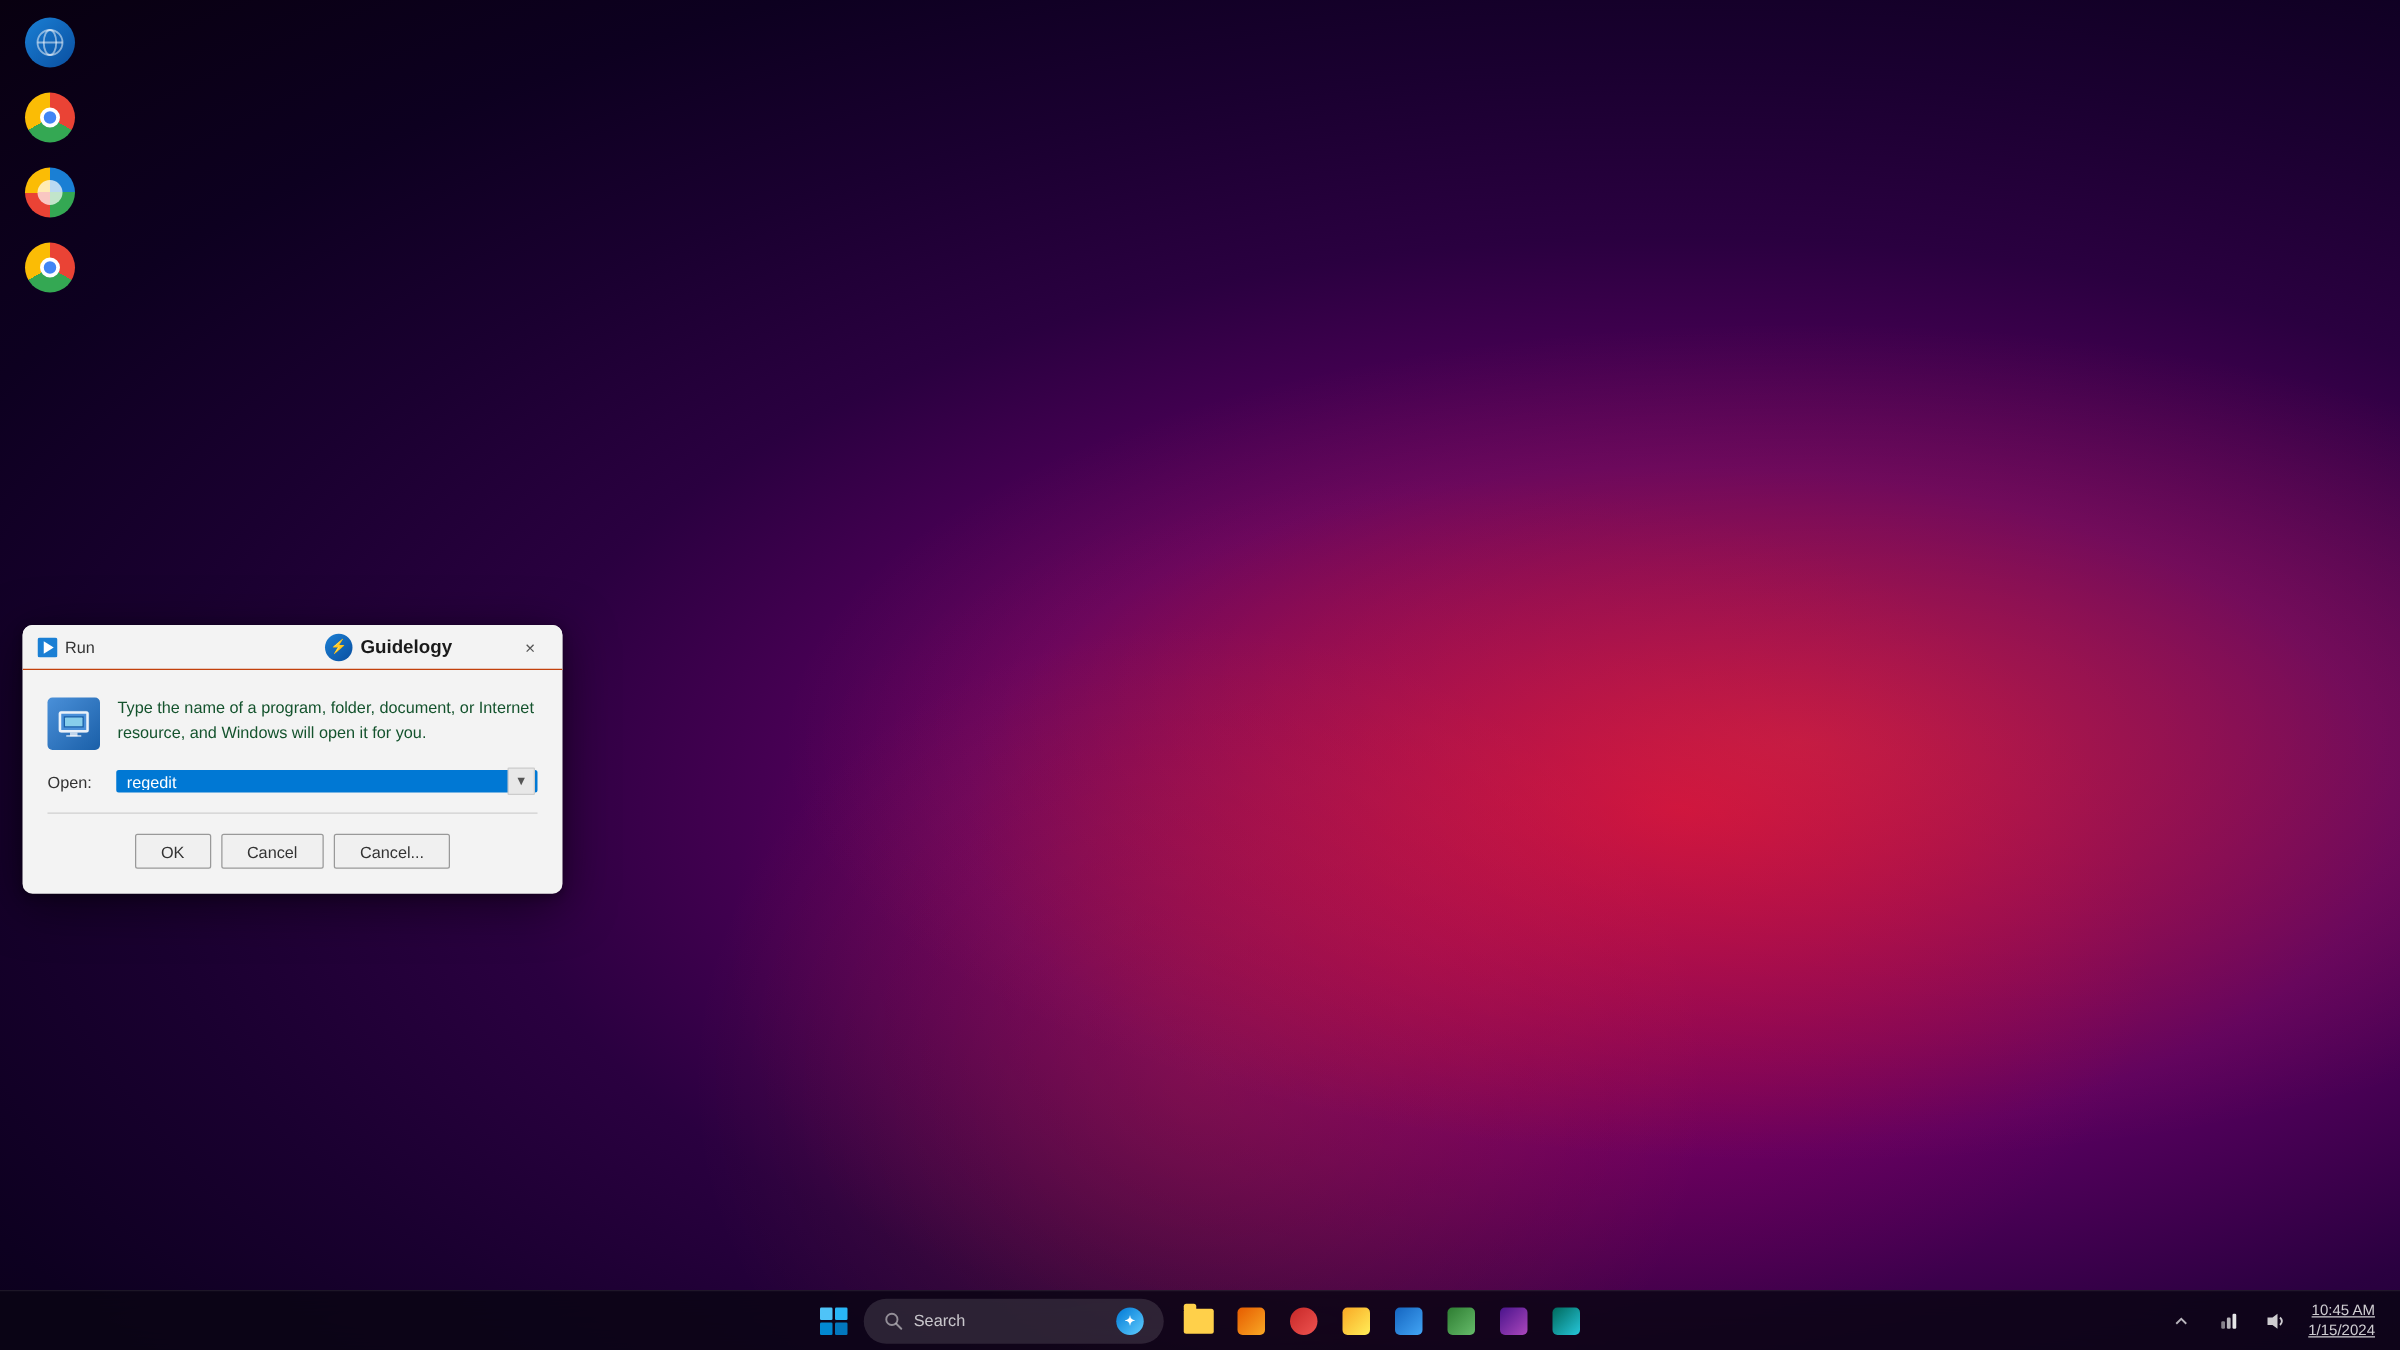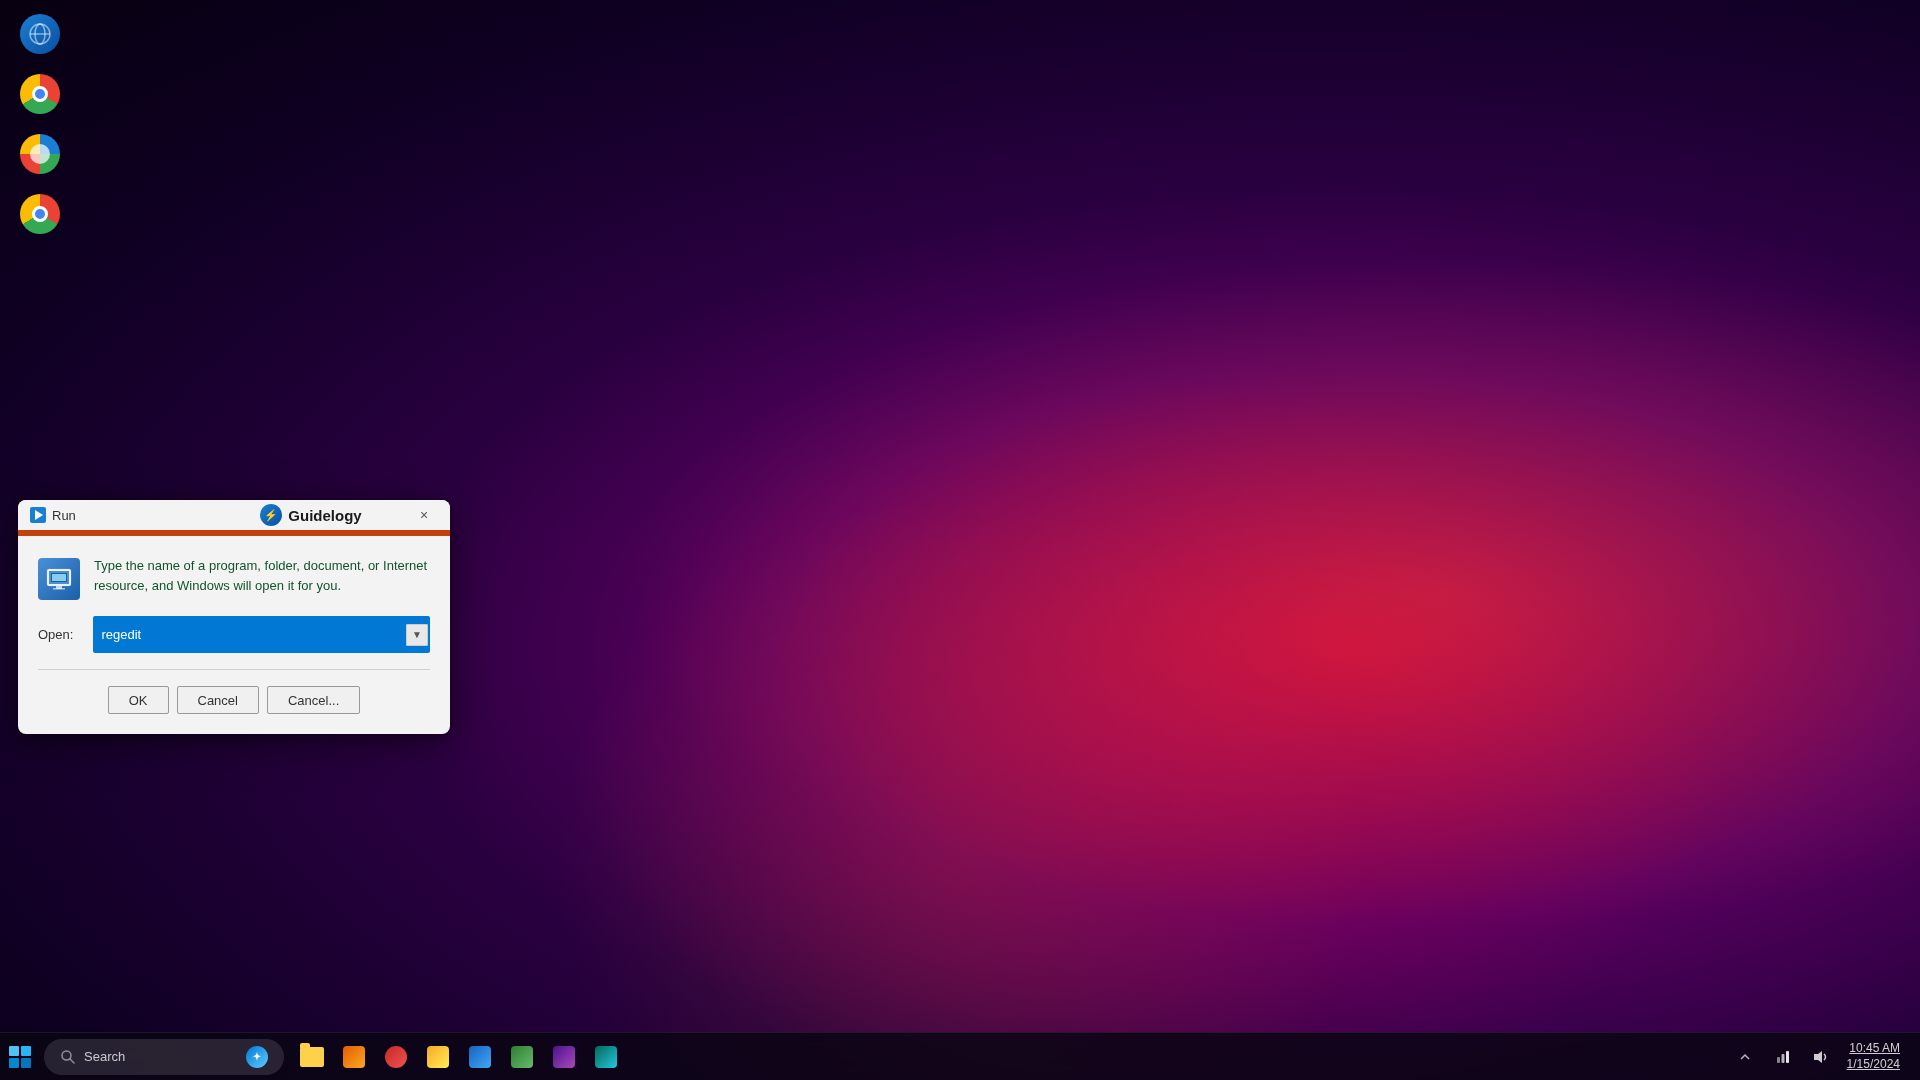--- a/index.html
+++ b/index.html
@@ -36,20 +36,21 @@
     #taskbar {
       position: absolute;
       bottom: 0;
       left: 0;
       right: 0;
       height: 48px;
       background: rgba(10, 5, 20, 0.85);
       backdrop-filter: blur(20px);
       display: flex;
       align-items: center;
+      justify-content: center;
       gap: 4px;
       border-top: 1px solid rgba(255,255,255,0.08);
     }
 
     .taskbar-center {
       display: flex;
       align-items: center;
       gap: 4px;
     }
 
@@ -185,21 +186,21 @@
       box-shadow: 0 8px 40px rgba(0,0,0,0.5), 0 2px 8px rgba(0,0,0,0.3);
       overflow: hidden;
     }
 
     .dialog-titlebar {
       background: #f3f3f3;
       padding: 4px 12px;
       display: flex;
       align-items: center;
       gap: 8px;
-      border-bottom: 6px solid #c2410c;
+      border-bottom: 1px solid #c2410c;
       height: 36px;
     }
 
     .dialog-title-run {
       font-size: 13px;
       color: #333;
       flex: 1;
       font-weight: 400;
     }
 
@@ -274,21 +275,21 @@
 
     .dialog-input-container {
       flex: 1;
       position: relative;
       display: flex;
       align-items: center;
     }
 
     .dialog-input {
       width: 100%;
-      height: 37px;
+      height: 18px;
       padding: 2px 28px 2px 6px;
       border: 2px solid #0078d4;
       border-radius: 2px;
       background: #404040;
       font-size: 13px;
       color: #fff;
       outline: none;
       background-color: #0078d4;
     }
 

